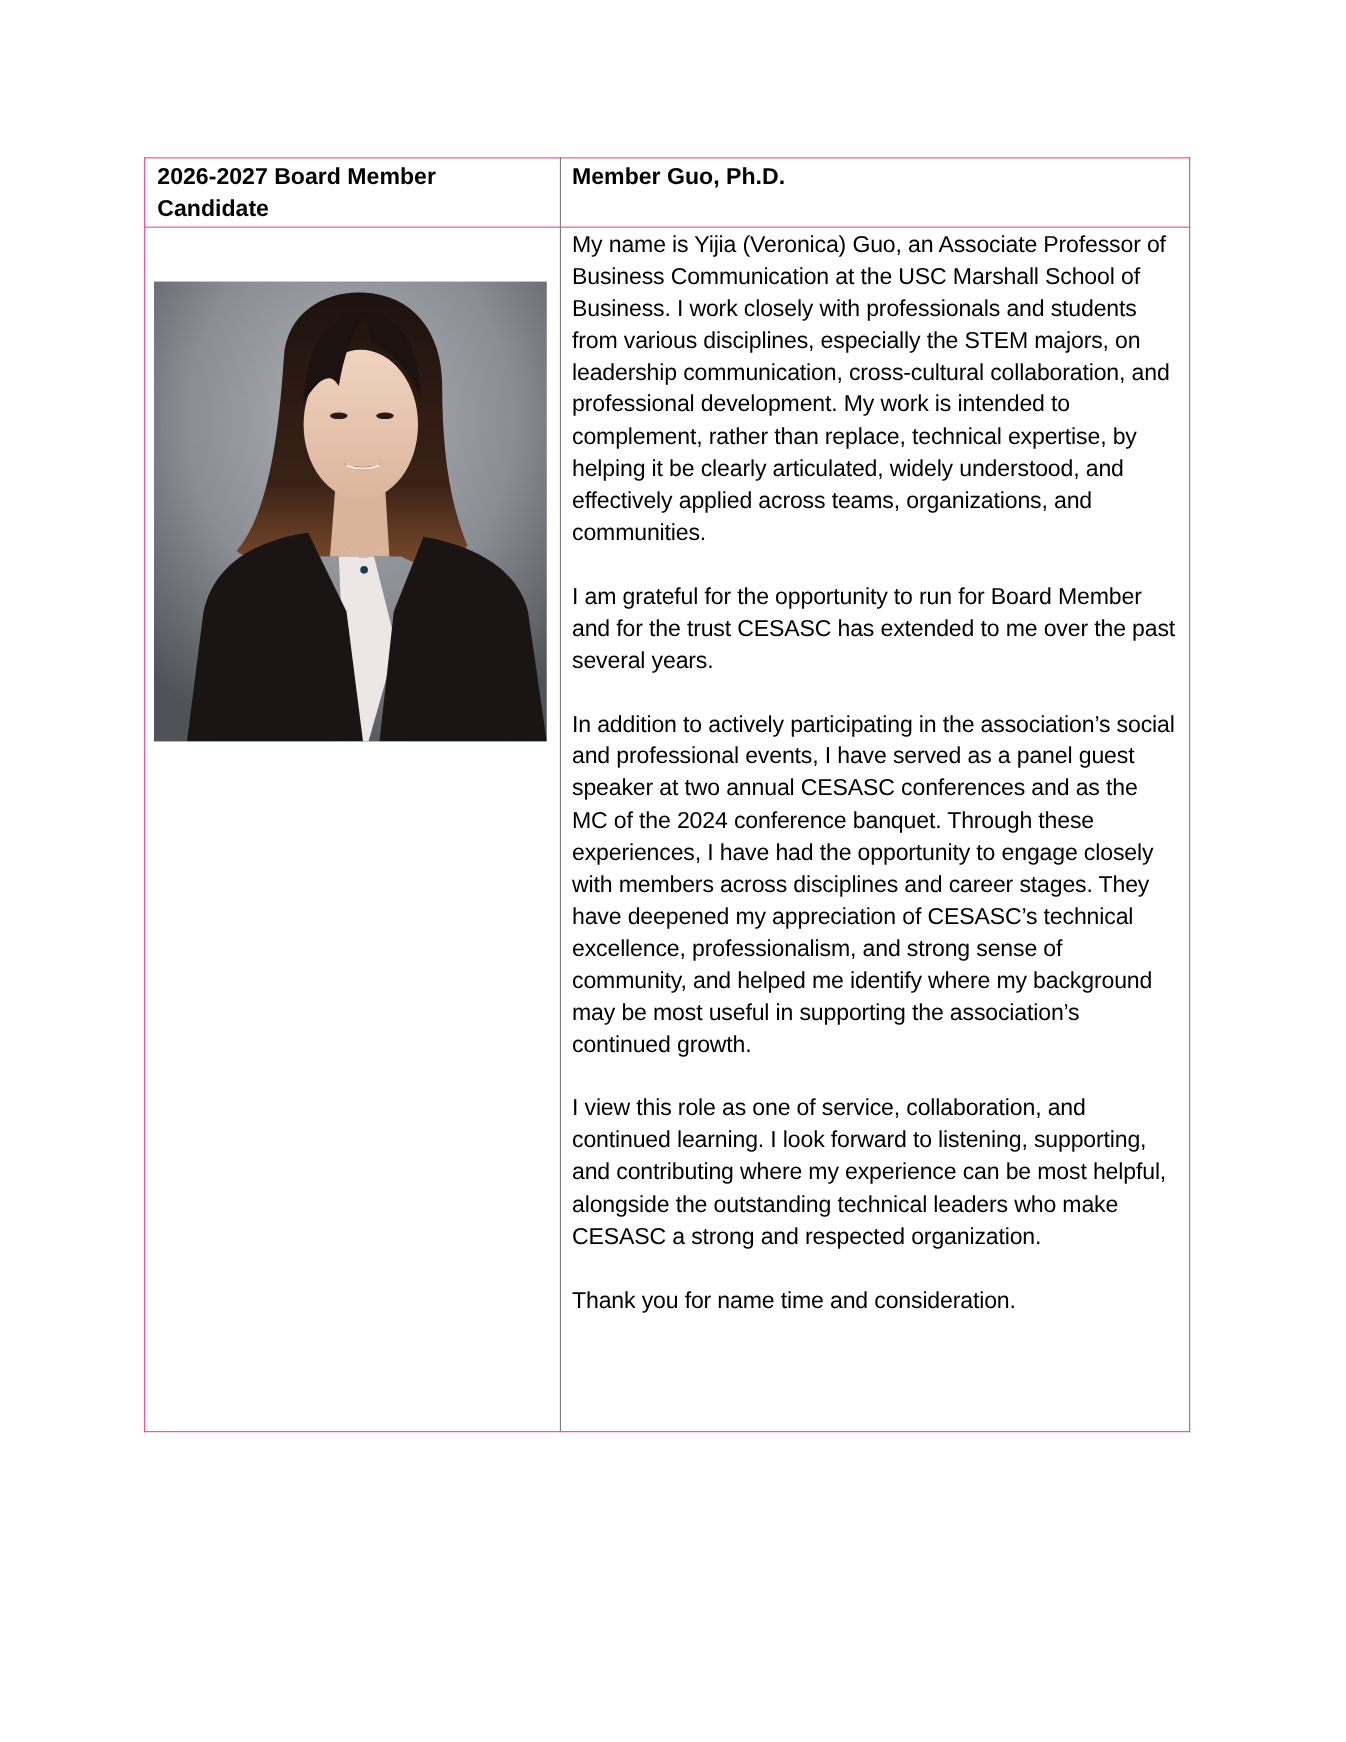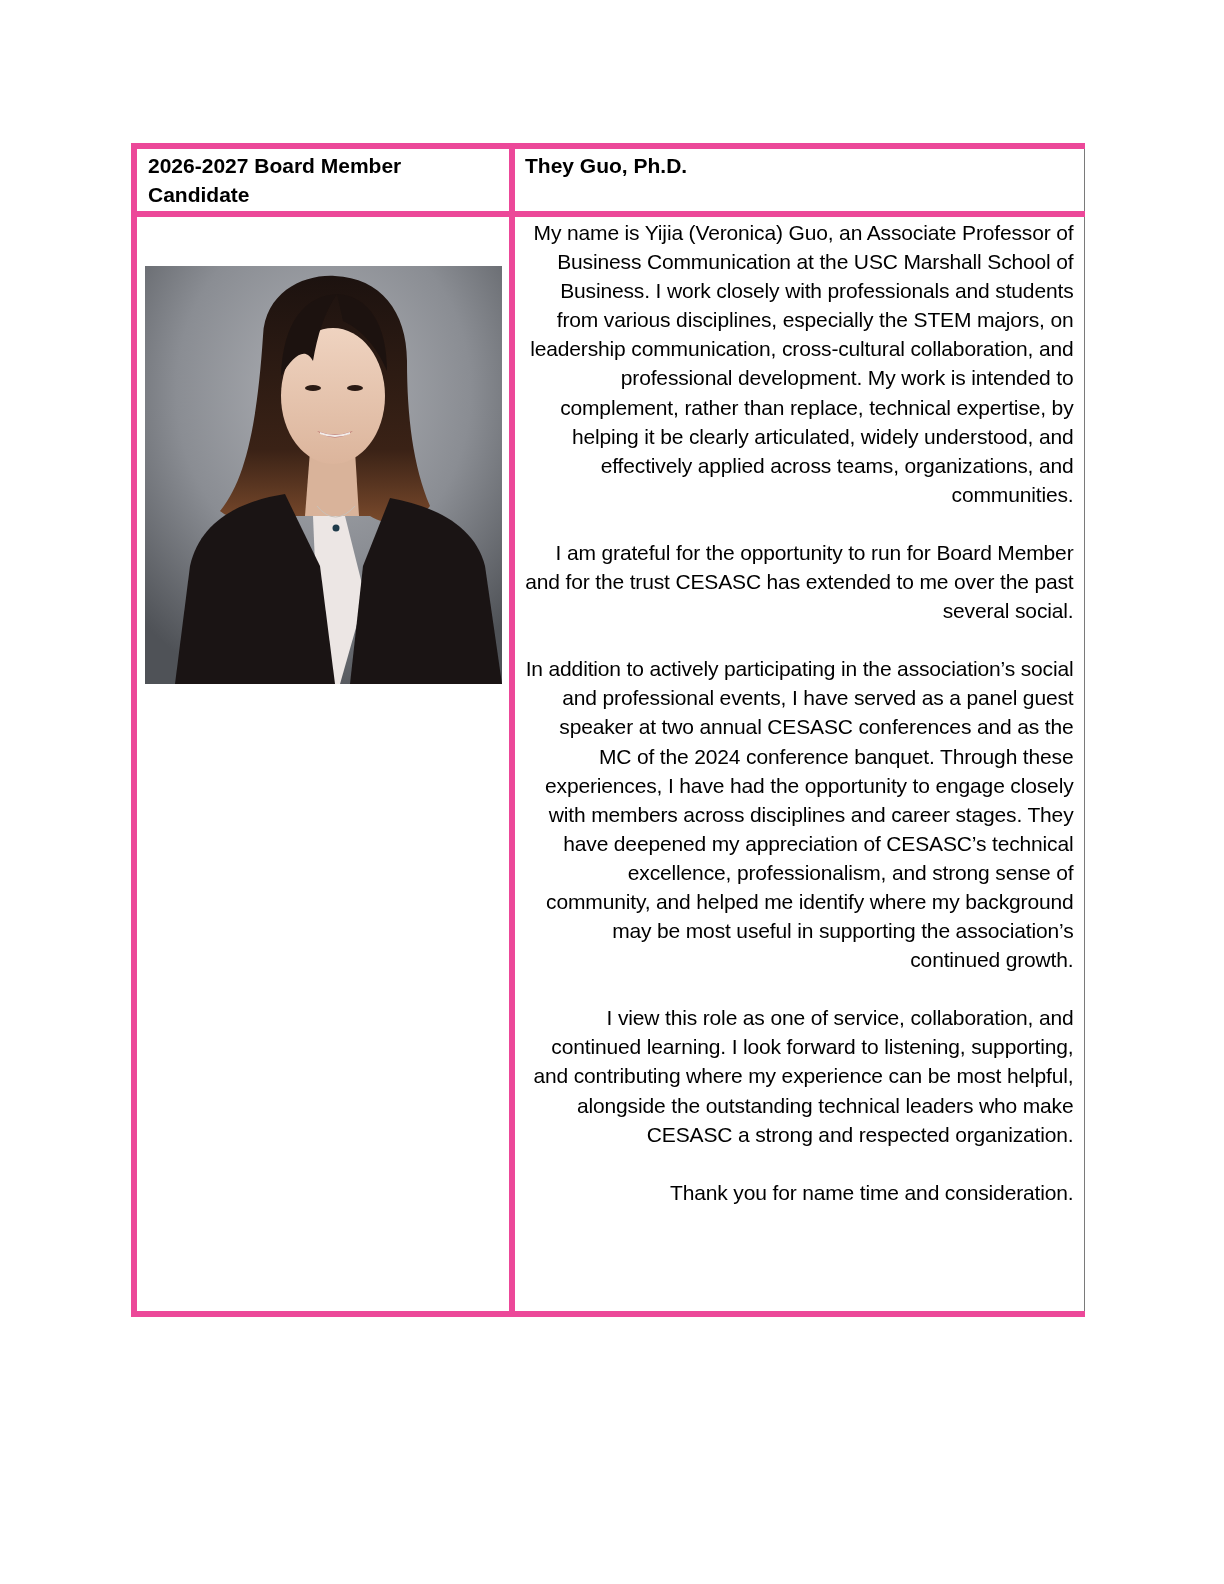--- a/index.html
+++ b/index.html
@@ -17,21 +17,21 @@
     }
     .candidate-table {
       position: absolute;
       left: 131px;
       top: 143px;
       width: 950px;
       border-collapse: collapse;
       table-layout: fixed;
     }
     .candidate-table td {
-      border: 6px solid #ec4899;
+      border: 1px solid #ec4899;
       vertical-align: top;
       padding: 0;
     }
     .candidate-table td.right-col {
       border-right: 1.5px solid #7a7a7a;
     }
     .candidate-table td.left-col {
       border-right: 1.5px solid #7a7a7a;
     }
     .col-left { width: 378px; }
@@ -69,41 +69,40 @@
     }
 
     .bio {
       padding: 0 10px 0 10px;
       font-size: 21px;
       line-height: 29.1px;
       letter-spacing: -0.15px;
     }
     .bio p {
       margin: 0 0 29px 0;
-      text-align: right;
     }
     .bio p:first-child {
       margin-top: 1px;
     }
   </style>
 </head>
 <body>
 
 <table class="candidate-table">
   <colgroup>
     <col class="col-left">
     <col class="col-right">
   </colgroup>
   <tbody>
       <tr class="header-row">
     <td class="left-col">
       <div class="header-cell">2026-2027 Board Member Candidate</div>
     </td>
     <td class="right-col">
-      <div class="header-cell right">They Guo, Ph.D.</div>
+      <div class="header-cell right">Member Guo, Ph.D.</div>
     </td>
   </tr>
   <tr class="body-row">
     <td class="left-col">
       <div class="photo-wrap" title="Portrait photo of Yijia Guo">
         <svg viewBox="0 0 357 418" xmlns="http://www.w3.org/2000/svg">
           <defs>
             <radialGradient id="bg" cx="50%" cy="30%" r="75%">
               <stop offset="0%" stop-color="#aeb0b5"></stop>
               <stop offset="55%" stop-color="#8a8d93"></stop>
@@ -142,21 +141,21 @@
           <path d="M357 418 L340 300 C330 260 290 240 245 232 L218 300 L205 418 Z" fill="#1a1414"></path>
 
           <path d="M172 240 Q190 262 210 240" stroke="#c9c0b8" stroke-width="1" fill="none"></path>
           <circle cx="191" cy="262" r="3.5" fill="#1f3b4a"></circle>
         </svg>
       </div>
     </td>
     <td class="right-col">
       <div class="bio">
         <p>My name is Yijia (Veronica) Guo, an Associate Professor of Business Communication at the USC Marshall School of Business. I work closely with professionals and students from various disciplines, especially the STEM majors, on leadership communication, cross-cultural collaboration, and professional development. My work is intended to complement, rather than replace, technical expertise, by helping it be clearly articulated, widely understood, and effectively applied across teams, organizations, and communities.</p>
-        <p>I am grateful for the opportunity to run for Board Member and for the trust CESASC has extended to me over the past several social.</p>
+        <p>I am grateful for the opportunity to run for Board Member and for the trust CESASC has extended to me over the past several years.</p>
         <p>In addition to actively participating in the association’s social and professional events, I have served as a panel guest speaker at two annual CESASC conferences and as the MC of the 2024 conference banquet. Through these experiences, I have had the opportunity to engage closely with members across disciplines and career stages. They have deepened my appreciation of CESASC’s technical excellence, professionalism, and strong sense of community, and helped me identify where my background may be most useful in supporting the association’s continued growth.</p>
         <p>I view this role as one of service, collaboration, and continued learning. I look forward to listening, supporting, and contributing where my experience can be most helpful, alongside the outstanding technical leaders who make CESASC a strong and respected organization.</p>
         <p>Thank you for name time and consideration.</p>
       </div>
     </td>
   </tr>
 </tbody>
   </table>
 
 </body></html>

